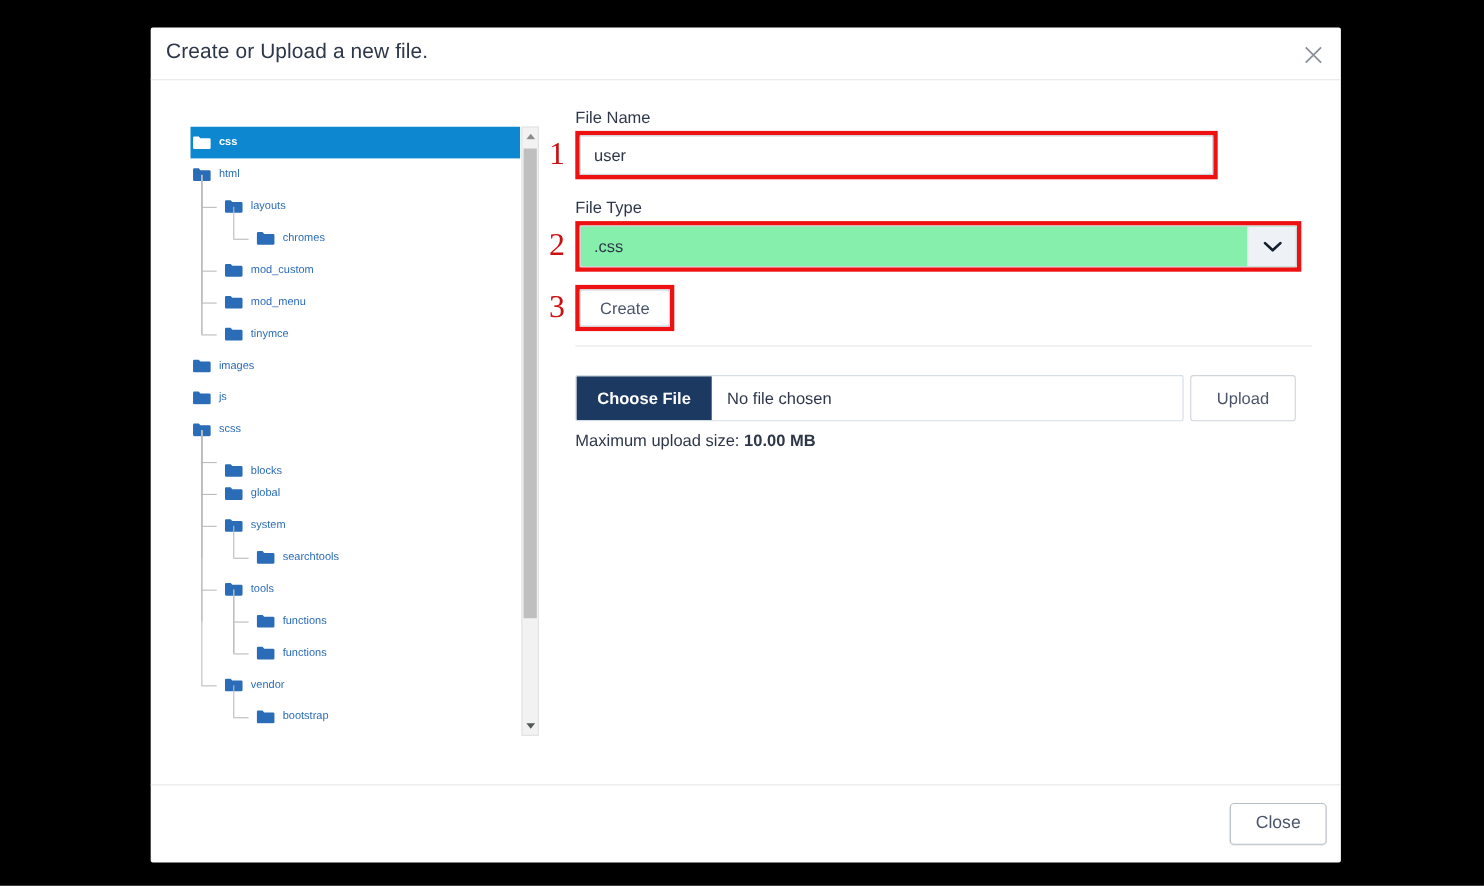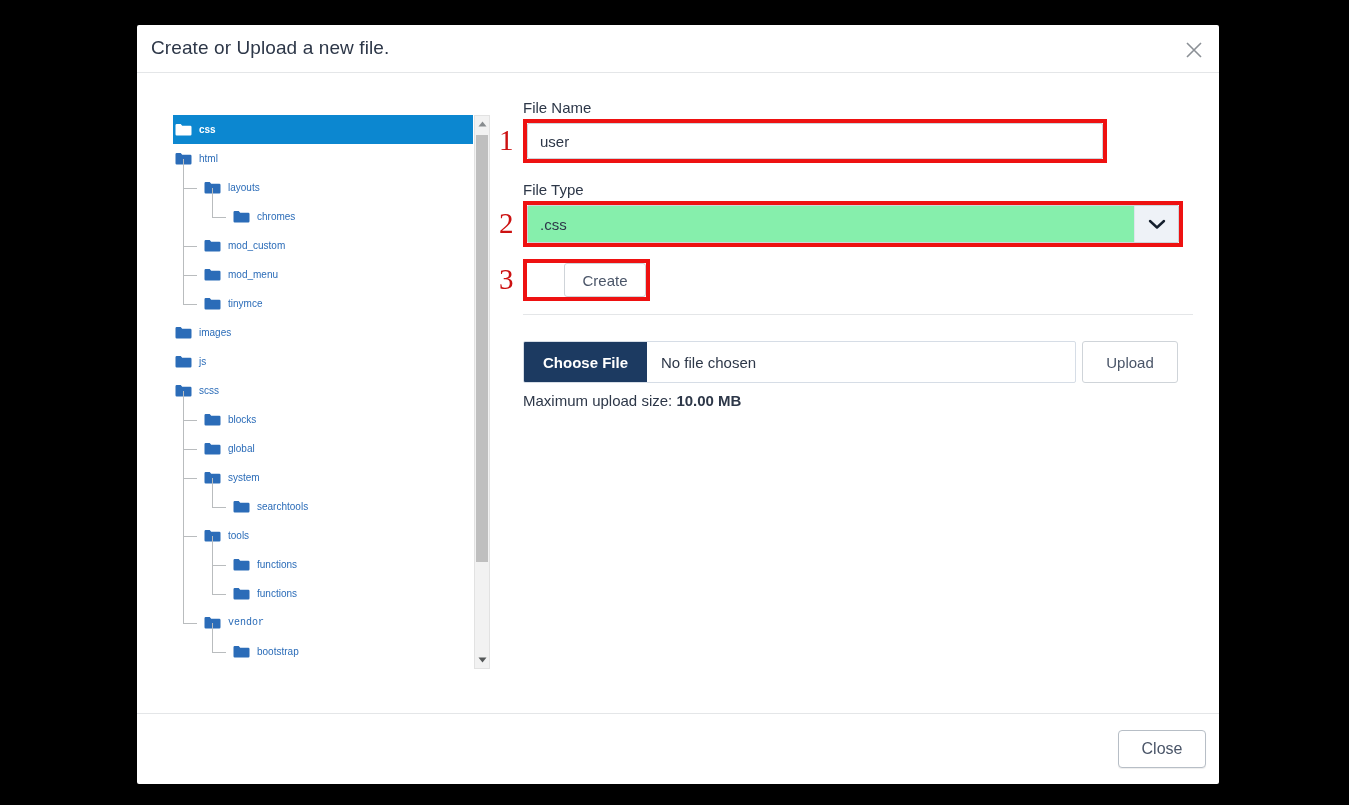--- a/index.html
+++ b/index.html
@@ -188,21 +188,20 @@
     height: 34px;
     min-width: 82px;
     padding: 0 16px;
     background: #ffffff;
     border: 1px solid #cfd4d9;
     border-radius: 3px;
     font-size: 15px;
     color: #4a5568;
     font-family: "Liberation Sans", sans-serif;
     cursor: pointer;
-    margin-left: 37px;
   }
 
   #hr-divider {
     border: 0;
     border-top: 1px solid #e4e6e8;
     margin: 0;
   }
 
   
   #upload-row {
@@ -367,21 +366,21 @@
             <span class="tlabel">js</span>
           </div>
           <div class="tree-row" style="padding-left: 2px;">
             <span class="folder-ico">
               <svg width="17" height="13" viewBox="0 0 17 13" aria-hidden="true">
                 <path d="M0.5 2.2 a1.2 1.2 0 0 1 1.2-1.2 h4.0 l1.5 1.7 h8.1 a1.2 1.2 0 0 1 1.2 1.2 v7.4 a1.2 1.2 0 0 1 -1.2 1.2 h-13.6 a1.2 1.2 0 0 1 -1.2 -1.2 z" fill="#2b6cb8"></path>
               </svg>
             </span>
             <span class="tlabel">scss</span>
           </div>
-          <div class="tree-row" style="padding-left: 31px;">
+          <div class="tree-row" style="padding-left: 31px; align-items: flex-end;">
             <span class="folder-ico">
               <svg width="17" height="13" viewBox="0 0 17 13" aria-hidden="true">
                 <path d="M0.5 2.2 a1.2 1.2 0 0 1 1.2-1.2 h4.0 l1.5 1.7 h8.1 a1.2 1.2 0 0 1 1.2 1.2 v7.4 a1.2 1.2 0 0 1 -1.2 1.2 h-13.6 a1.2 1.2 0 0 1 -1.2 -1.2 z" fill="#2b6cb8"></path>
               </svg>
             </span>
             <span class="tlabel">blocks</span>
           </div>
           <div class="tree-row" style="padding-left: 31px;">
             <span class="folder-ico">
               <svg width="17" height="13" viewBox="0 0 17 13" aria-hidden="true">
@@ -423,21 +422,21 @@
             <span class="tlabel">functions</span>
           </div>
           <div class="tree-row" style="padding-left: 60px;">
             <span class="folder-ico">
               <svg width="17" height="13" viewBox="0 0 17 13" aria-hidden="true">
                 <path d="M0.5 2.2 a1.2 1.2 0 0 1 1.2-1.2 h4.0 l1.5 1.7 h8.1 a1.2 1.2 0 0 1 1.2 1.2 v7.4 a1.2 1.2 0 0 1 -1.2 1.2 h-13.6 a1.2 1.2 0 0 1 -1.2 -1.2 z" fill="#2b6cb8"></path>
               </svg>
             </span>
             <span class="tlabel">functions</span>
           </div>
-          <div class="tree-row" style="padding-left: 31px; font-family: Liberation Mono, monospace;">
+          <div class="tree-row" style="padding-left: 31px;">
             <span class="folder-ico">
               <svg width="17" height="13" viewBox="0 0 17 13" aria-hidden="true">
                 <path d="M0.5 2.2 a1.2 1.2 0 0 1 1.2-1.2 h4.0 l1.5 1.7 h8.1 a1.2 1.2 0 0 1 1.2 1.2 v7.4 a1.2 1.2 0 0 1 -1.2 1.2 h-13.6 a1.2 1.2 0 0 1 -1.2 -1.2 z" fill="#2b6cb8"></path>
               </svg>
             </span>
             <span class="tlabel">vendor</span>
           </div>
           <div class="tree-row" style="padding-left: 60px;">
             <span class="folder-ico">
               <svg width="17" height="13" viewBox="0 0 17 13" aria-hidden="true">

